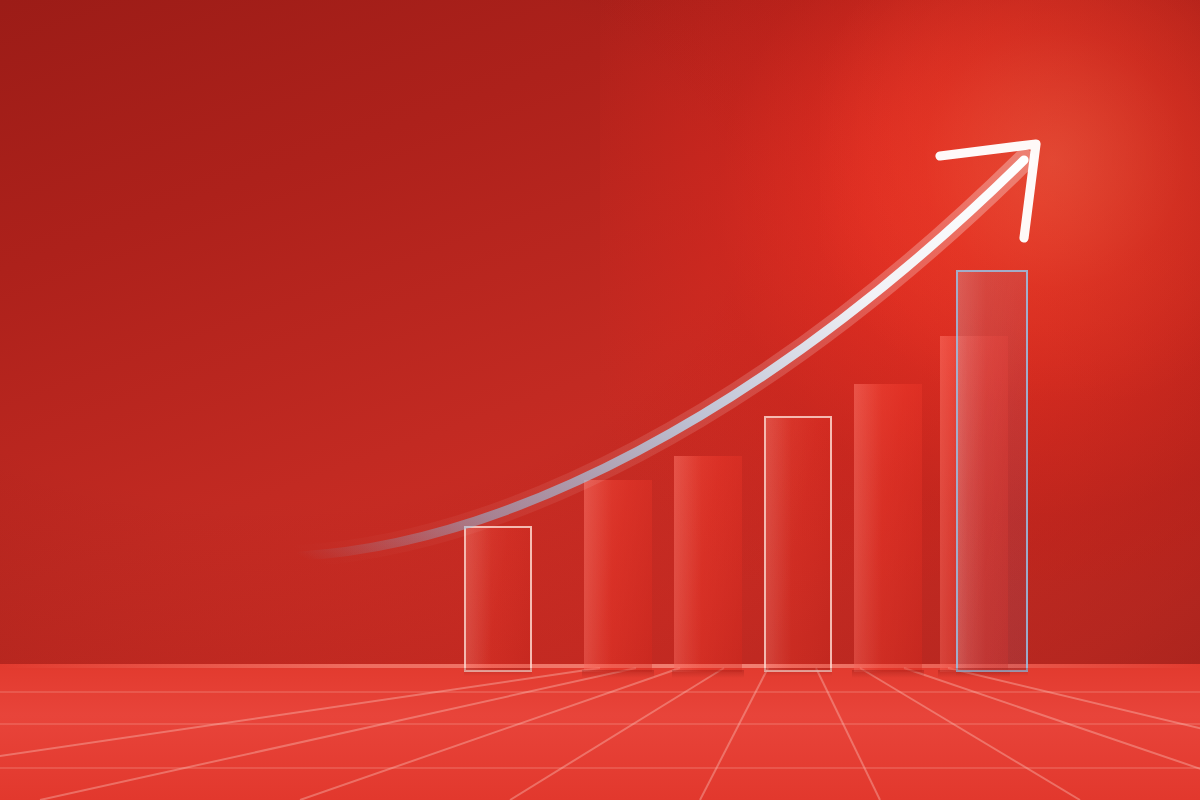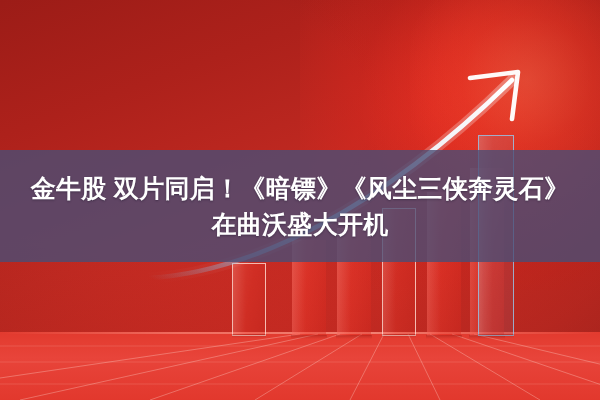--- a/index.html
+++ b/index.html
@@ -201,18 +201,14 @@
         <stop offset="0%" stop-color="#ffffff" stop-opacity="0.0"></stop>
         <stop offset="60%" stop-color="#ffffff" stop-opacity="0.18"></stop>
         <stop offset="100%" stop-color="#ffffff" stop-opacity="0.32"></stop>
       </linearGradient>
     </defs>
     <path d="M150,278 C250,272 380,210 512,80" fill="none" stroke="url(#arrowGlow)" stroke-width="11" stroke-linecap="round"></path>
     <path d="M150,278 C250,272 380,210 512,80" fill="none" stroke="url(#arrowGrad)" stroke-width="4.6" stroke-linecap="round"></path>
     <path d="M470,78 L518,72 L512,119" fill="none" stroke="#ffffff" stroke-width="4.6" stroke-linecap="round" stroke-linejoin="round" opacity="0.97"></path>
   </svg>
 
-  <div class="band">
-    <div class="band-line">金牛股 双片同启！《暗镖》《风尘三侠奔灵石》</div>
-    <div class="band-line">在曲沃盛大开机</div>
-  </div>
 
 </div>
 
 </body></html>

